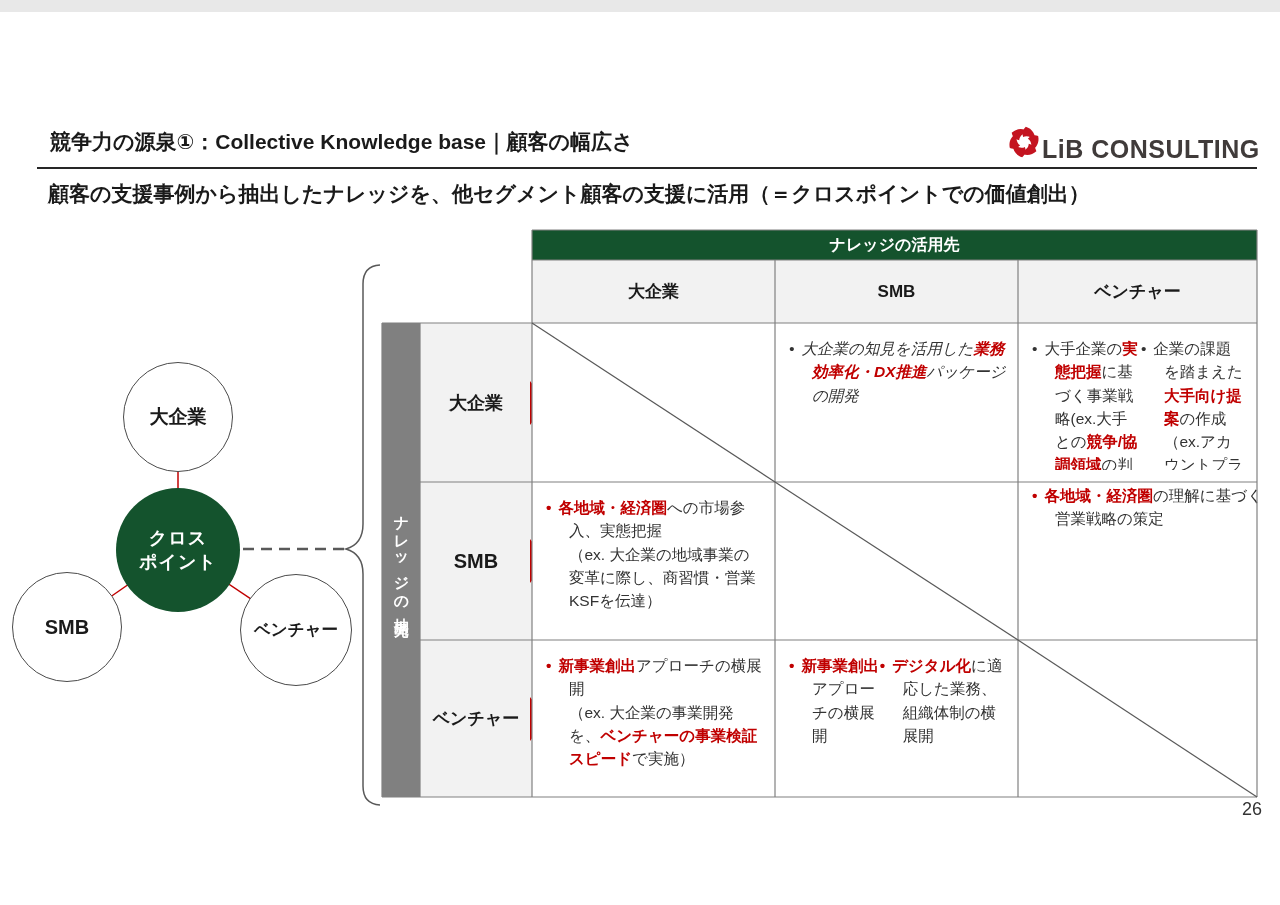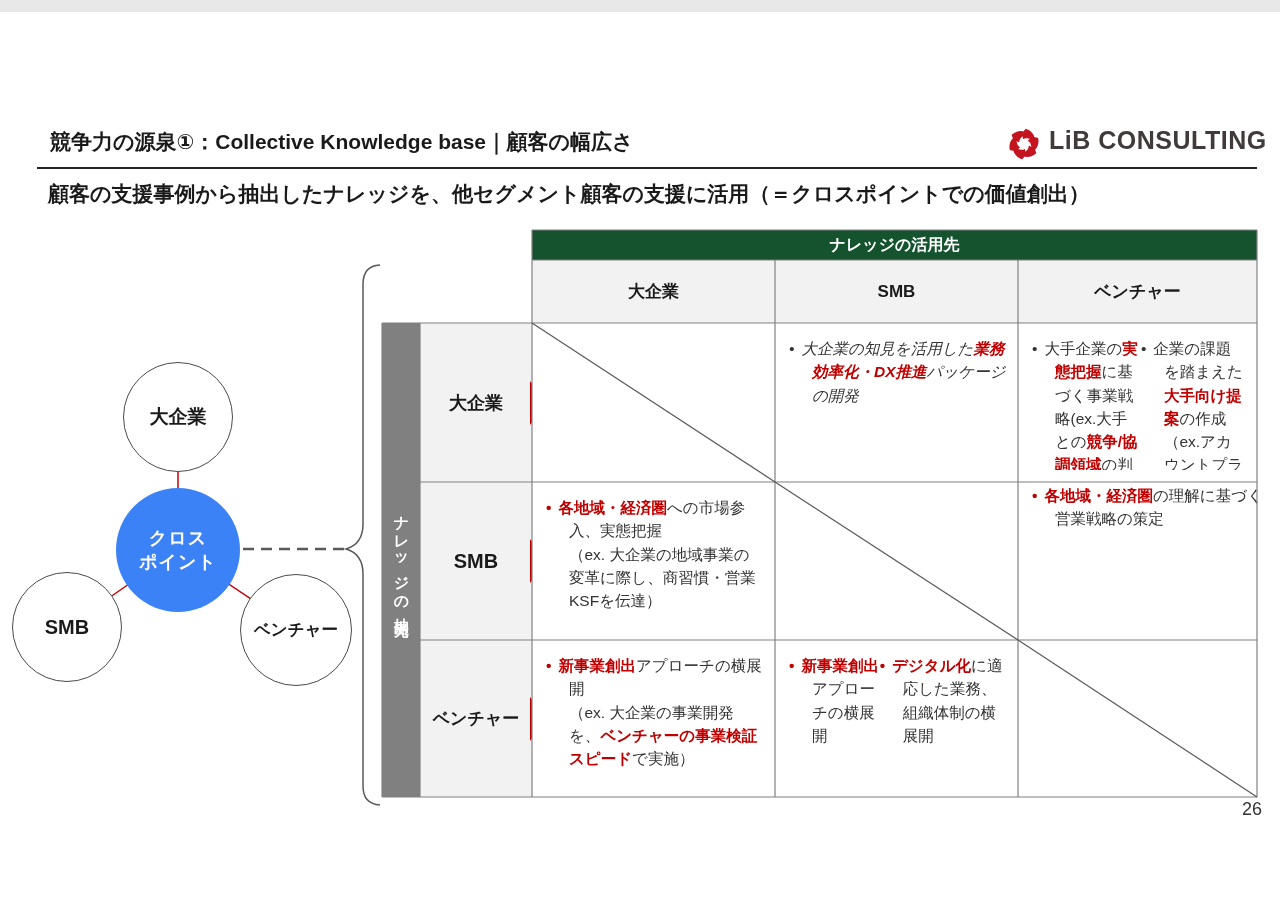--- a/index.html
+++ b/index.html
@@ -4,29 +4,29 @@
 <style>
   html,body{margin:0;padding:0;background:#e8e8e8;font-family:"Liberation Sans","DejaVu Sans",sans-serif;}
   .slide{position:relative;width:1280px;height:905px;background:#ffffff;overflow:hidden;margin:12px auto;}
   .abs{position:absolute;}
 
   
   .accent-bar{left:0;top:132;width:45;height:10;background:#c00000;}
   .page-title{left:50;top:116px;left:50px;font-size:21px;font-weight:bold;color:#1a1a1a;white-space:nowrap;}
   .title-underline{left:37px;top:155px;width:1220px;border-top:2px solid #262626;height:0;}
   .subtitle{left:48px;top:168px;font-size:21px;font-weight:bold;color:#1a1a1a;white-space:nowrap;}
-  .logo{left:1006px;top:114px;height:38px;display:flex;align-items:flex-start;gap:7px;}
+  .logo{left:1006px;top:114px;height:38px;display:flex;align-items:flex-end;}
   .logo-text{font-size:25px;font-weight:600;color:#403b3a;letter-spacing:.5px;white-space:nowrap;}
 
   
   .node{border-radius:50%;background:#fff;border:1.4px solid #4a4a4a;display:flex;align-items:center;justify-content:center;font-weight:bold;color:#1a1a1a;box-sizing:border-box;}
   .node-large{left:123px;top:350px;width:110px;height:110px;font-size:19px;}
   .node-smb{left:12px;top:560px;width:110px;height:110px;font-size:20px;}
   .node-venture{left:240px;top:562px;width:112px;height:112px;font-size:16.5px;}
-  .node-center{left:116px;top:476px;width:124px;height:124px;border-radius:50%;background:#3b82f6;display:flex;flex-direction:column;align-items:center;justify-content:center;color:#fff;font-weight:bold;font-size:18px;line-height:1.35;letter-spacing:1px;}
+  .node-center{left:116px;top:476px;width:124px;height:124px;border-radius:50%;background:#14532d;display:flex;flex-direction:column;align-items:center;justify-content:center;color:#fff;font-weight:bold;font-size:18px;line-height:1.35;letter-spacing:1px;}
 
   svg.overlay{left:0;top:0;pointer-events:none;}
 
   
   .col-axis-bar{left:532px;top:218px;width:725px;height:30px;background:#14532d;color:#fff;font-weight:bold;font-size:16px;display:flex;align-items:center;justify-content:center;box-sizing:border-box;}
   .col-headers{left:532px;top:248px;width:725px;height:63px;display:flex;}
   .col-header{background:#f2f2f2;display:flex;align-items:center;justify-content:center;font-weight:bold;font-size:17px;color:#1a1a1a;box-sizing:border-box;}
   .row-axis-bar{left:382px;top:311px;width:38px;height:474px;background:#808080;display:flex;align-items:center;justify-content:center;box-sizing:border-box;}
   .row-axis-label{writing-mode:vertical-rl;color:#fff;font-weight:bold;font-size:15px;letter-spacing:3px;}
 

